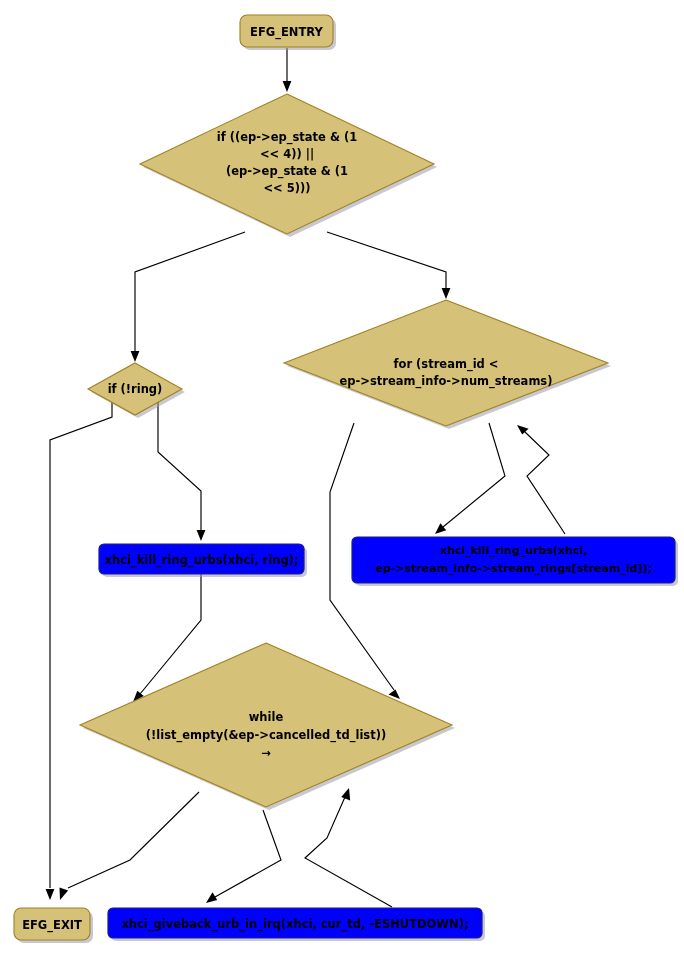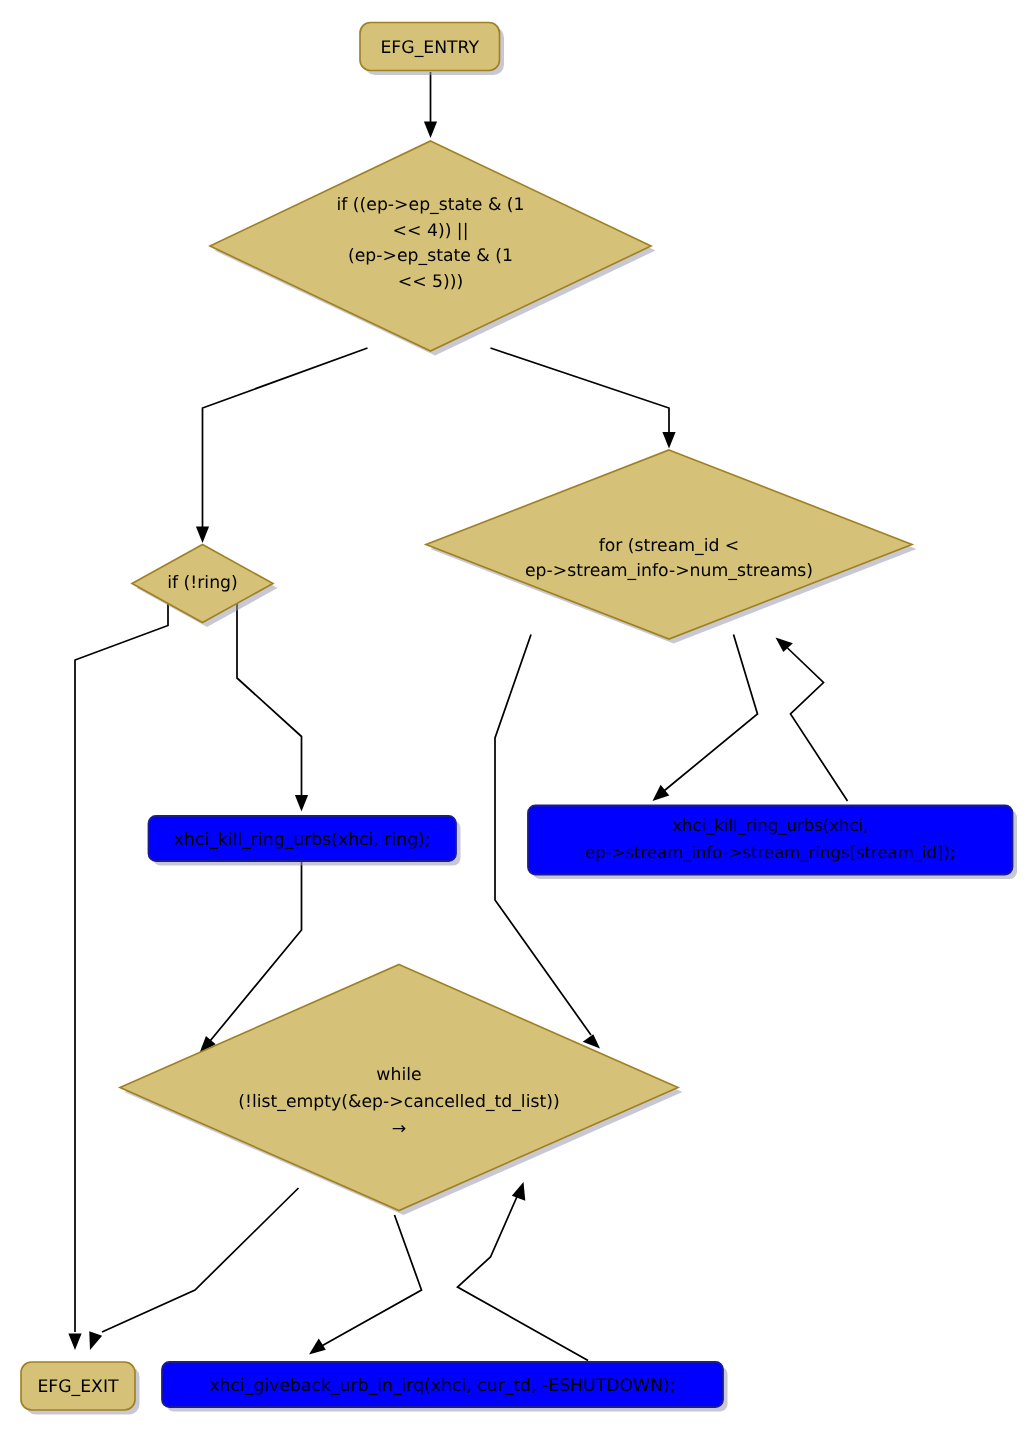--- a/index.html
+++ b/index.html
@@ -10,20 +10,21 @@
   body {
     width: 684px;
     height: 957px;
     font-family: "DejaVu Sans", sans-serif;
     overflow: hidden;
   }
   #flowchart-root {
     position: relative;
     width: 684px;
     height: 957px;
+    font-weight: bold;
   }
   svg#flow-svg {
     display: block;
     width: 684px;
     height: 957px;
   }
   .node-shape {
     stroke: #A08020;
     stroke-width: 1.1;
   }

